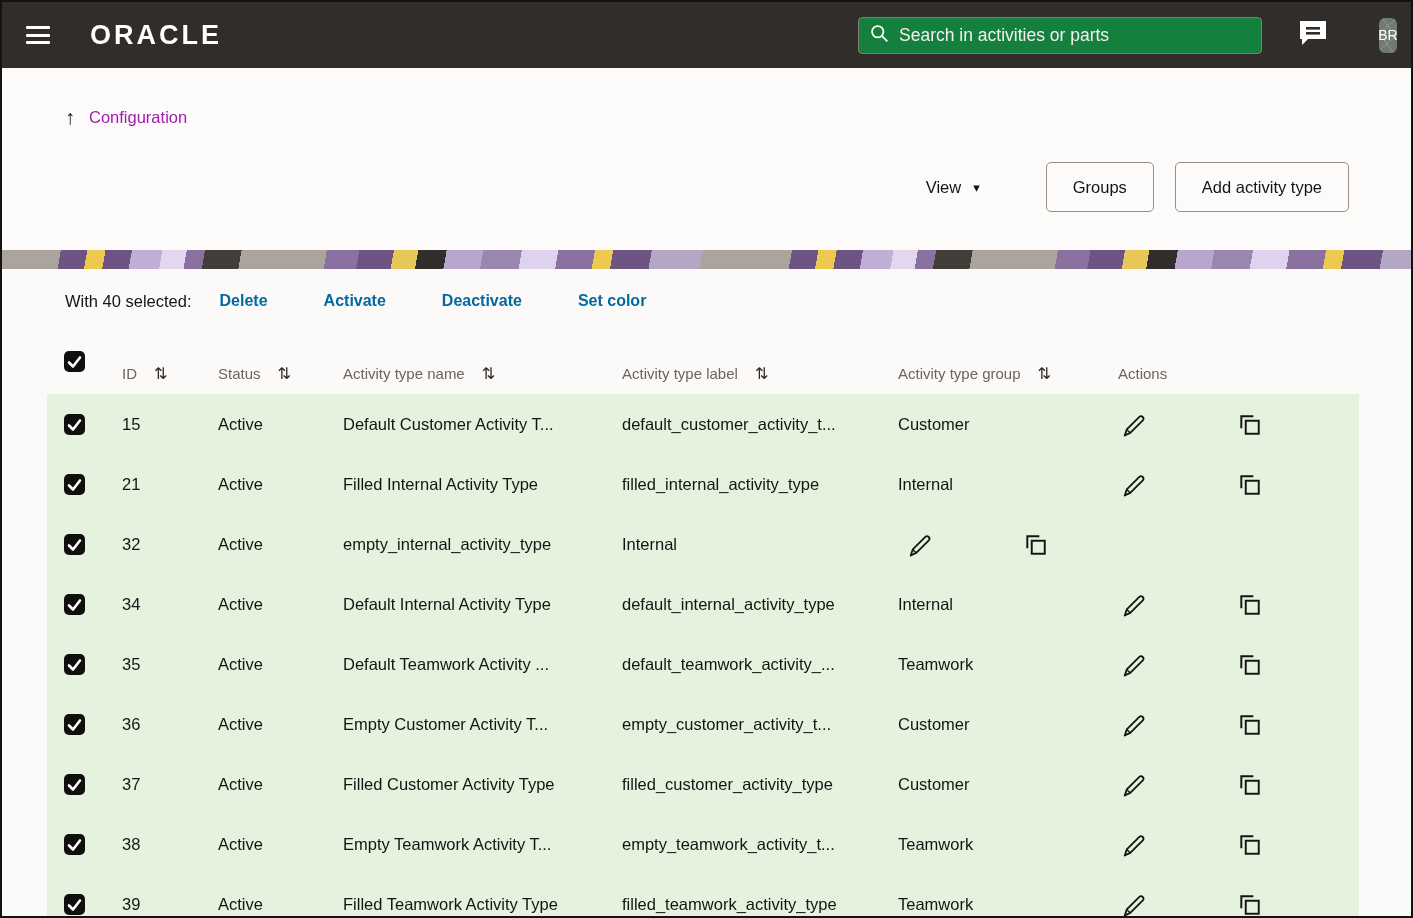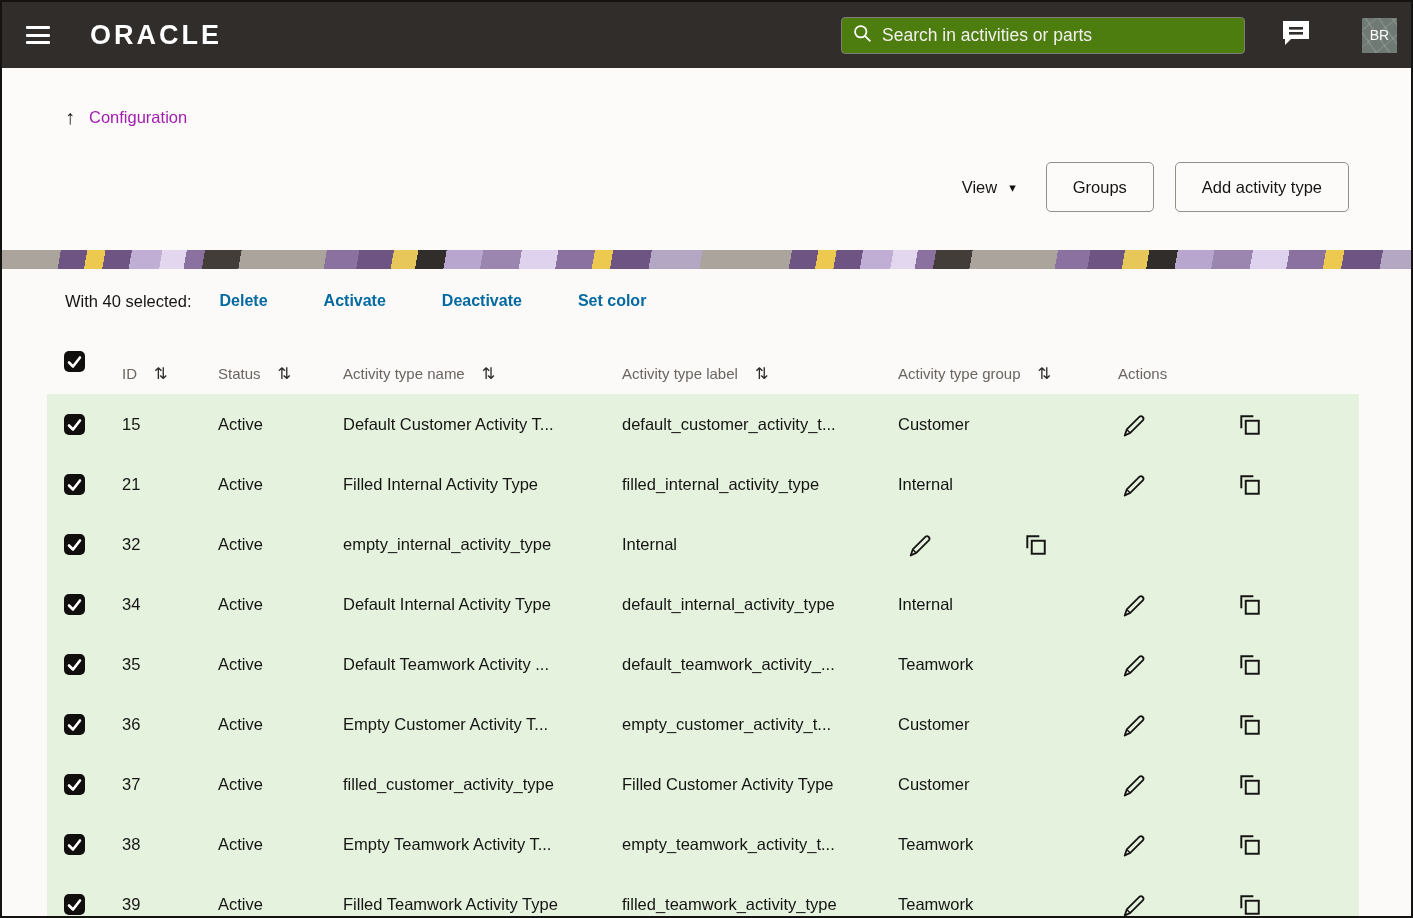--- a/index.html
+++ b/index.html
@@ -25,32 +25,32 @@
     color: #fff; font-size: 27px; font-weight: bold;
     letter-spacing: 3px; margin-left: 24px;
     font-family: "Liberation Sans", sans-serif;
   }
   .topbar-spacer { flex: 1; }
   .searchbox {
     width: 404px; height: 37px;
     border: 1px solid #817b76; border-radius: 4px;
     display: flex; align-items: center;
     padding: 0 10px; margin-right: 17px;
-    background: #4d7c0f;
+    background: #15803d;
   }
   .searchbox svg { flex: 0 0 auto; }
   .searchbox input {
     background: transparent; border: none; outline: none;
     color: #fbf9f8; font-size: 17.5px; margin-left: 9px; width: 100%;
     font-family: "Liberation Sans", sans-serif;
   }
   .searchbox input::placeholder { color: #f2f0ee; opacity: 1; }
   .chat-btn { width: 36px; height: 36px; display:flex; align-items:center; justify-content:center; margin-right: 32px; cursor:pointer; }
   .avatar {
-    width: 35px; height: 35px; border-radius: 1px;
+    width: 18px; height: 35px; border-radius: 6px;
     background-color: #6f7a74;
     background-image:
       repeating-linear-gradient(55deg, rgba(255,255,255,.14) 0 1.5px, transparent 1.5px 11px),
       repeating-linear-gradient(-40deg, rgba(255,255,255,.10) 0 1.5px, transparent 1.5px 13px);
     color: #fff; font-size: 14px;
     display: flex; align-items: center; justify-content: center; cursor:pointer;
   }
   
   .head-section { height: 182px; background: #fcfbfa; padding: 38px 62px 0 63px; }
   .breadcrumb { display: flex; align-items: center; gap: 14px; height: 22px; cursor: pointer; }
@@ -61,21 +61,21 @@
     font-family: "DejaVu Serif", serif; font-weight: 400;
     font-size: 34px; color: #100f0e; line-height: 52px;
   }
   .title-actions { margin-left: auto; display: flex; align-items: center; }
   .view-dd { display: flex; align-items: center; gap: 12px; font-size: 16.5px; color: #161513; margin-right: 30px; cursor: pointer; }
   .view-dd .caret { font-size: 13px; color: #100f0e; }
   .btn {
     height: 50px; border: 1px solid #949089; border-radius: 5px;
     background: #fcfbfa; color: #161513; font-size: 16.5px;
     font-family: "Liberation Sans", sans-serif;
-    padding: 0 26px; cursor: pointer;
+    padding: 0 26px; cursor: pointer; margin-left: 36px;
   }
   .btn + .btn { margin-left: 21px; }
   
   .banner {
     height: 19px;
     background-image: repeating-linear-gradient(100deg,
       #aaa49d 0px, #aaa49d 58px,
       #6e5482 58px, #6e5482 84px,
       #eec94f 84px, #eec94f 102px,
       #6e5482 102px, #6e5482 128px,
@@ -402,22 +402,22 @@
       <div class="trow grid-cols">
         <div class="cell-pad">
             <div class="checkbox">
               <svg width="19" height="19" viewBox="0 0 19 19">
                 <use href="#check-glyph"></use>
               </svg>
             </div>
           </div>
         <div class="td">37</div>
         <div class="td">Active</div>
+        <div class="td">Filled Customer Activity Type</div>
         <div class="td">filled_customer_activity_type</div>
-        <div class="td">Filled Customer Activity Type</div>
         <div class="td">Customer</div>
         <div class="actions-cell">
           <button class="icon-btn">
               <svg width="27" height="27" viewBox="0 0 24 24">
                 <use href="#pencil-glyph"></use>
               </svg>
             </button>
           <button class="icon-btn">
               <svg width="26" height="26" viewBox="0 0 24 24">
                 <use href="#copy-glyph"></use>

